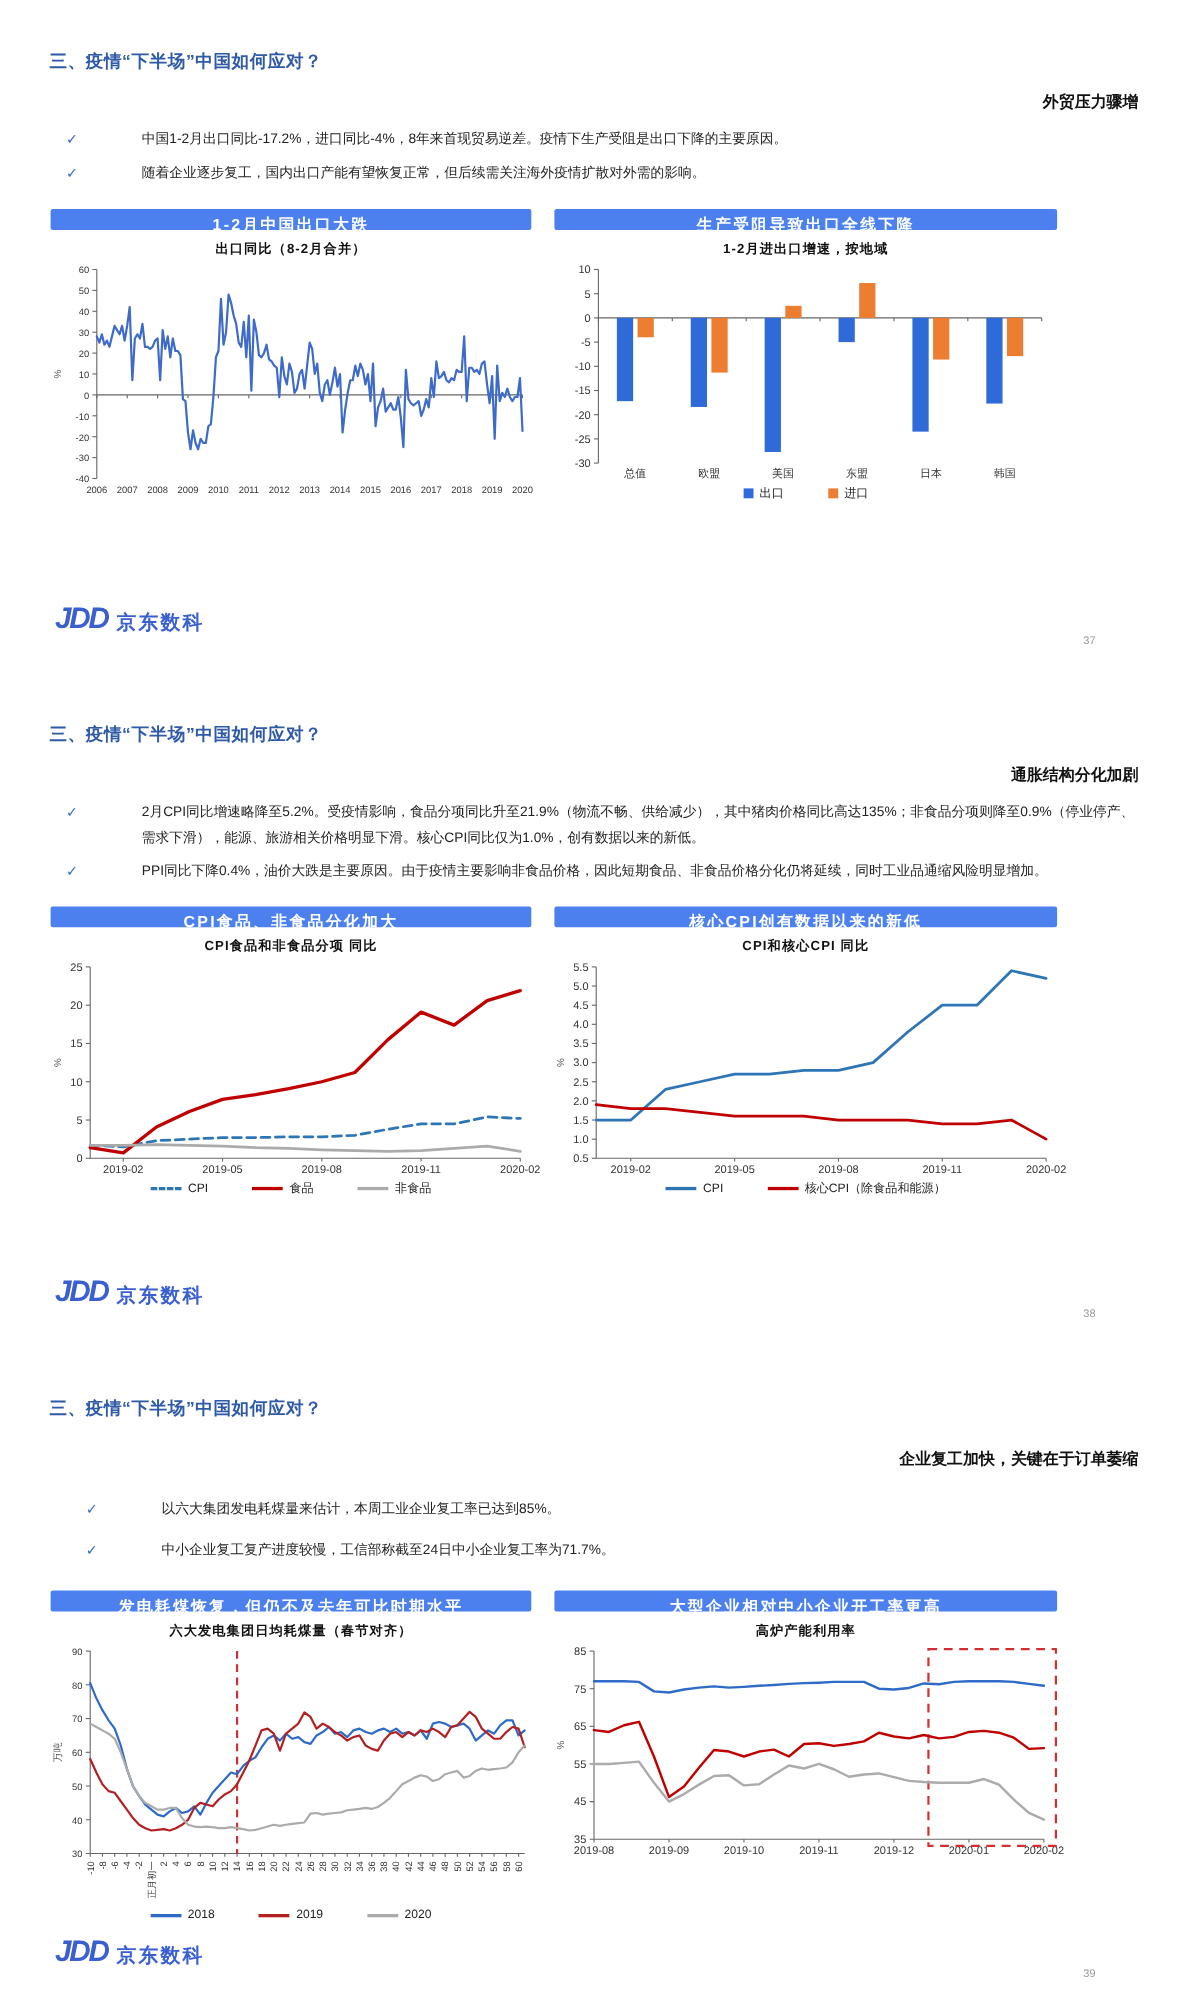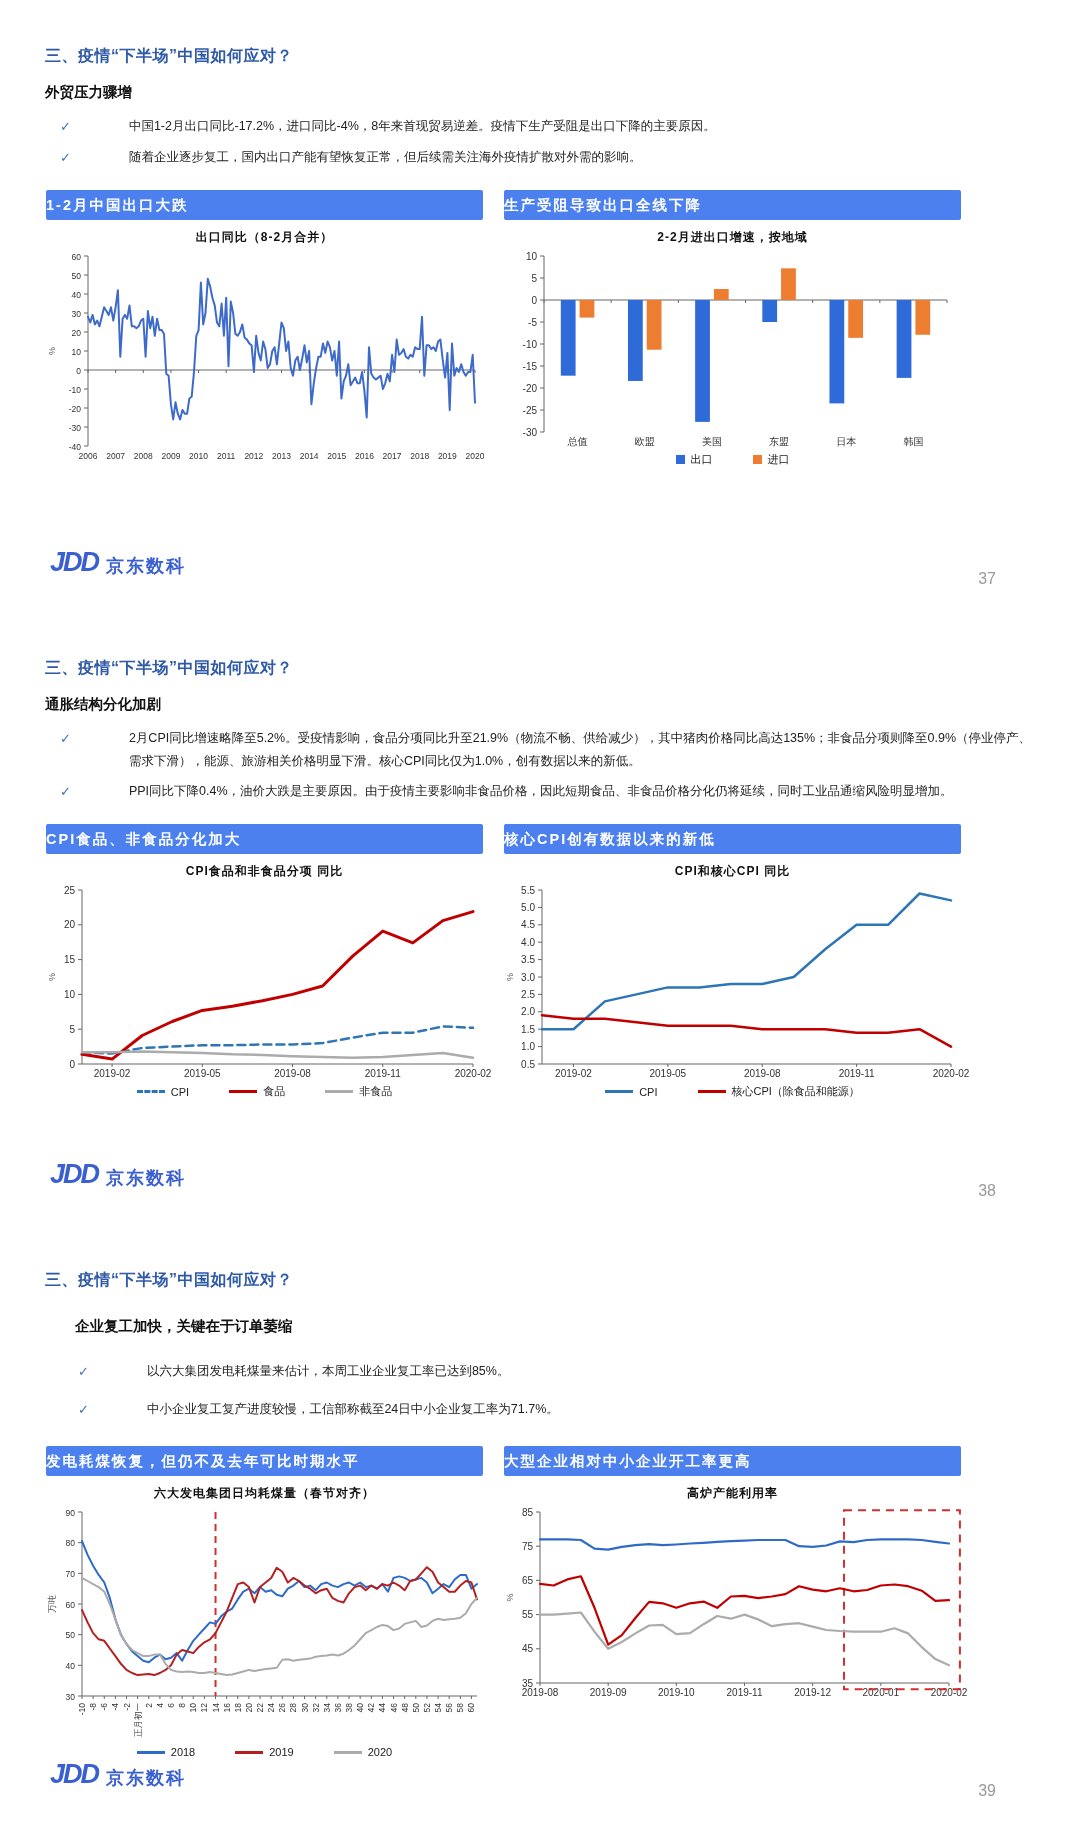--- a/index.html
+++ b/index.html
@@ -1,43 +1,43 @@
 <!DOCTYPE html>
 <html style="--banner-bg: #4B80EE; --title-blue: #2E5AA7; --check-blue: #3B6FC4; --logo-blue: #3A5FD0;"><head>
 <meta charset="utf-8">
 <style>
   html,body{margin:0;padding:0;background:#fff;}
   body{width:1080px;height:1824px;font-family:"Liberation Sans","DejaVu Sans",sans-serif;color:#222;position:relative;}
   .slide{position:relative;width:1080px;overflow:hidden;background:#fff;}
   .s1,.s2{height:612px;} .s3{height:600px;}
   .slide-title{margin:0;padding:46px 45px 0 45px;font-size:16px;font-weight:bold;color:var(--title-blue);letter-spacing:.5px;}
-  .section-heading{margin:0;padding:16px 45px 0 45px;font-size:14.5px;font-weight:bold;color:#111;}
+  .section-heading{margin:0;padding:16px 45px 0 45px;font-size:14.5px;font-weight:bold;color:#111;text-align:right;}
   .s3 .section-heading{padding-left:75px;padding-top:26px;}
   .bullets{padding:6px 45px 0 60px;}
   .s3 .bullets{padding-left:78px;padding-top:10px;}
   .bullet{display:flex;align-items:flex-start;margin-top:7px;font-size:12.5px;line-height:1.85;}
   .s3 .bullet{margin-top:14px;}
   .check{color:var(--check-blue);margin-right:10px;font-size:13px;flex:0 0 auto;}
   .bullet-text{max-width:940px;margin-left:48px;}
   .panels{display:flex;margin:20px 0 0 46px;gap:21px;}
   .s3 .panels{margin-top:24px;}
   .panel{display:flex;flex-direction:column;}
   .panel-l{width:437px;} .panel-r{width:457px;}
-  .banner{height:30px;line-height:30px;background:var(--banner-bg);color:#fff;font-size:14.5px;font-weight:bold;text-align:left;border-radius:2px;letter-spacing:2px;}
+  .banner{height:19px;line-height:30px;background:var(--banner-bg);color:#fff;font-size:14.5px;font-weight:bold;text-align:center;border-radius:2px;letter-spacing:2px;}
   .chart-title{margin-top:9px;text-align:center;font-size:12px;font-weight:bold;color:#111;letter-spacing:1px;}
   .chart{width:100%;margin-top:4px;position:relative;}
   .chart svg{overflow:visible;display:block;}
   .legend{display:flex;flex-wrap:wrap;justify-content:center;align-items:center;column-gap:20px;row-gap:3px;margin-top:2px;font-size:11px;color:#222;gap:40px;}
   .legend .item{display:flex;align-items:center;gap:6px;}
   .legend .sw{display:inline-block;width:28px;height:0;}
   .legend .swb{display:inline-block;width:9px;height:9px;}
   .logo{position:absolute;left:50px;bottom:34px;display:flex;align-items:flex-end;gap:8px;color:var(--logo-blue);}
   .logo-mark{font-size:27px;font-weight:900;font-style:italic;letter-spacing:-2px;}
   .logo-text{font-size:18px;font-weight:bold;letter-spacing:2px;}
-  .page-num{position:absolute;right:84px;bottom:24px;font-size:16px;color:#999;}
+  .page-num{position:absolute;right:84px;bottom:24px;font-size:10px;color:#999;}
 </style>
 </head>
 <body>
 
 <section class="slide s1">
   <h1 class="slide-title">三、疫情“下半场”中国如何应对？</h1>
   <h2 class="section-heading">外贸压力骤增</h2>
   <div class="bullets">
     <div class="bullet">
       <span class="check">✓</span>
@@ -108,21 +108,21 @@
             <line x1="401.3571428571429" y1="120" x2="401.3571428571429" y2="123" stroke="#666"></line>
             <text x="401.3571428571429" y="209" text-anchor="middle" font-size="8.5" fill="#333">2019</text>
             <line x1="429" y1="120" x2="429" y2="123" stroke="#666"></line>
             <text x="429" y="209" text-anchor="middle" font-size="8.5" fill="#333">2020</text>
             <path d="M42.0 66.8 L44.3 72.5 L46.6 64.9 L48.9 74.4 L51.2 70.6 L53.5 76.3 L55.8 66.8 L58.1 57.3 L60.4 61.1 L62.7 64.9 L65.0 57.3 L67.3 70.6 L69.6 57.3 L71.9 40.2 L74.3 106.7 L76.6 68.7 L78.9 64.9 L81.2 68.7 L83.5 55.4 L85.8 76.3 L88.1 76.3 L90.4 78.2 L92.7 76.3 L95.0 70.6 L97.3 68.7 L99.6 106.7 L101.9 61.1 L104.2 78.2 L106.5 66.8 L108.8 85.8 L111.1 68.7 L113.4 80.1 L115.7 80.1 L118.0 83.9 L120.3 123.8 L122.6 125.7 L124.9 154.2 L127.2 169.4 L129.5 152.3 L131.8 163.7 L134.1 169.4 L136.4 159.9 L138.8 163.7 L141.1 163.7 L143.4 148.5 L145.7 146.6 L148.0 121.9 L150.3 85.8 L152.6 80.1 L154.9 32.6 L157.2 74.4 L159.5 63.0 L161.8 28.8 L164.1 36.4 L166.4 47.8 L168.7 55.4 L171.0 72.5 L173.3 76.3 L175.6 53.5 L177.9 85.8 L180.2 47.8 L182.5 116.2 L184.8 51.6 L187.1 63.0 L189.4 83.9 L191.7 85.8 L194.0 82.0 L196.3 74.4 L198.6 87.7 L200.9 89.6 L203.3 93.4 L205.6 95.3 L207.9 121.9 L210.2 85.8 L212.5 102.9 L214.8 110.5 L217.1 91.5 L219.4 99.1 L221.7 118.1 L224.0 114.3 L226.3 101.0 L228.6 97.2 L230.9 114.3 L233.2 93.4 L235.5 72.5 L237.8 78.2 L240.1 101.0 L242.4 91.5 L244.7 118.1 L247.0 125.7 L249.3 110.5 L251.6 106.7 L253.9 120.0 L256.2 108.6 L258.5 95.3 L260.8 112.4 L263.1 101.0 L265.4 154.2 L267.8 133.3 L270.1 118.1 L272.4 106.7 L274.7 106.7 L277.0 93.4 L279.3 102.9 L281.6 91.5 L283.9 97.2 L286.2 110.5 L288.5 101.0 L290.8 125.7 L293.1 91.5 L295.4 148.5 L297.7 131.4 L300.0 125.7 L302.3 114.3 L304.6 135.2 L306.9 131.4 L309.2 127.6 L311.5 133.3 L313.8 133.3 L316.1 121.9 L318.4 140.9 L320.7 167.5 L323.0 97.2 L325.3 123.8 L327.6 127.6 L329.9 129.5 L332.3 127.6 L334.6 125.7 L336.9 139.0 L339.2 133.3 L341.5 123.8 L343.8 131.4 L346.1 104.8 L348.4 121.9 L350.7 89.6 L353.0 104.8 L355.3 102.9 L357.6 99.1 L359.9 106.7 L362.2 108.6 L364.5 104.8 L366.8 106.7 L369.1 97.2 L371.4 99.1 L373.7 99.1 L376.0 66.8 L378.3 125.7 L380.6 95.3 L382.9 95.3 L385.2 99.1 L387.5 97.2 L389.8 101.0 L392.1 91.5 L394.4 89.6 L396.8 110.5 L399.1 127.6 L401.4 102.9 L403.7 159.9 L406.0 93.4 L408.3 125.7 L410.6 118.1 L412.9 121.9 L415.2 114.3 L417.5 121.9 L419.8 125.7 L422.1 121.9 L424.4 121.9 L426.7 104.8 L429.0 152.7" fill="none" stroke="#3E6BC9" stroke-width="2" stroke-linejoin="round" stroke-linecap="round"></path>
           </svg>
         </div>
     </div>
     <div class="panel panel-r">
       <div class="banner">生产受阻导致出口全线下降</div>
-      <div class="chart-title">2-2月进出口增速，按地域</div>
+      <div class="chart-title">1-2月进出口增速，按地域</div>
       <div class="chart" style="height:200px">
           <svg width="457" height="200">
             <line x1="40" y1="6" x2="40" y2="182" stroke="#666" stroke-width="1"></line>
             <line x1="36" y1="182" x2="40" y2="182" stroke="#666"></line>
             <text x="33" y="185.5" text-anchor="end" font-size="10" fill="#333">-30</text>
             <line x1="36" y1="160" x2="40" y2="160" stroke="#666"></line>
             <text x="33" y="163.5" text-anchor="end" font-size="10" fill="#333">-25</text>
             <line x1="36" y1="138" x2="40" y2="138" stroke="#666"></line>
             <text x="33" y="141.5" text-anchor="end" font-size="10" fill="#333">-20</text>
             <line x1="36" y1="116" x2="40" y2="116" stroke="#666"></line>

